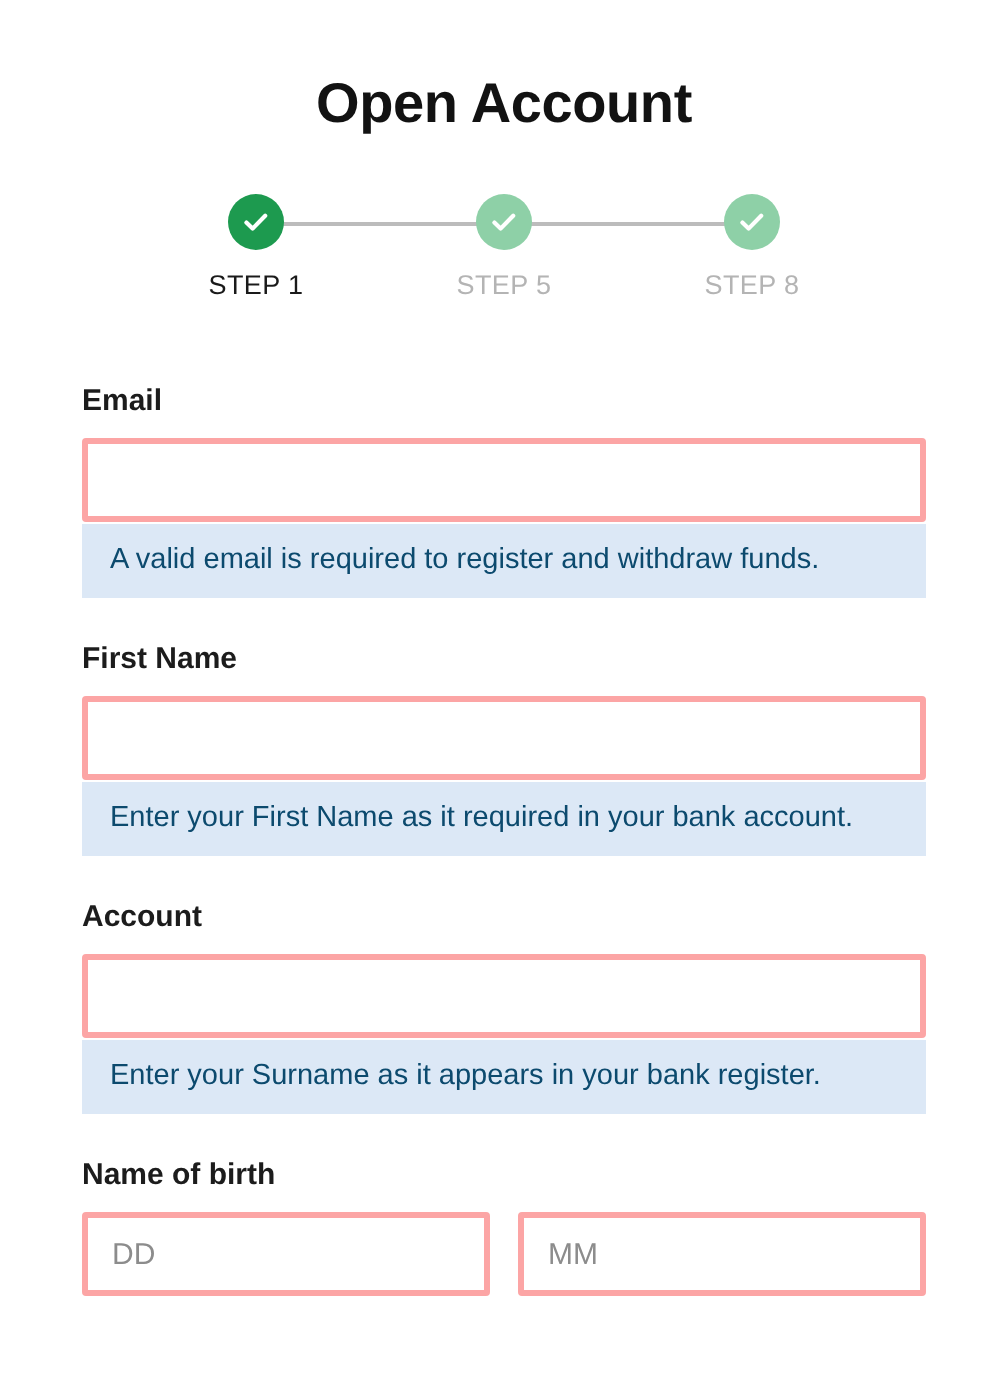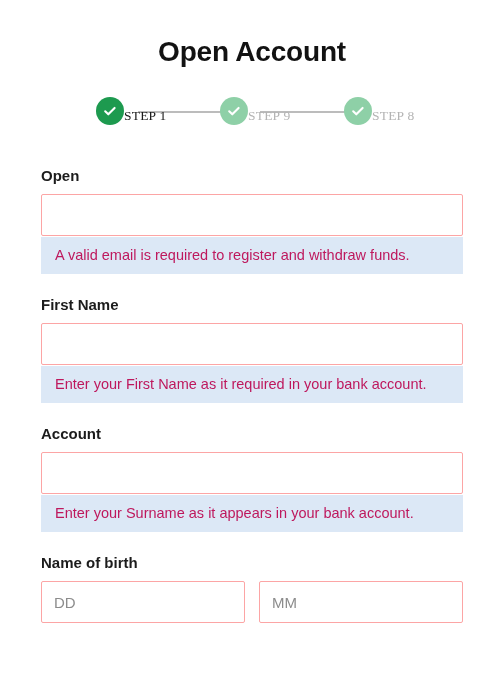--- a/index.html
+++ b/index.html
@@ -40,26 +40,25 @@
   .stepper {
     margin-top: 28px;
     padding: 0 96px;
     display: flex;
     align-items: flex-start;
     justify-content: space-between;
     position: relative;
   }
   .step {
     display: flex;
-    flex-direction: row;
+    flex-direction: column;
     align-items: center;
     position: relative;
     z-index: 2;
     width: 64px;
-    font-family: Liberation Serif, serif;
   }
   .step-circle {
     width: 28px;
     height: 28px;
     border-radius: 50%;
     display: flex;
     align-items: center;
     justify-content: center;
     flex: none;
   }
@@ -96,33 +95,33 @@
     font-size: 15px;
     font-weight: bold;
     color: #1c1c1c;
     margin-bottom: 9px;
     line-height: 18px;
   }
   .text-input {
     display: block;
     width: 100%;
     height: 42px;
-    border: 1px solid #fca5a5;
+    border: 3px solid #fca5a5;
     background: #ffffff;
     border-radius: 2px;
     padding: 0 12px;
     font-family: "Liberation Sans", sans-serif;
     font-size: 15px;
     color: #212121;
     outline: none;
   }
   .text-input::placeholder { color: #8c8c8c; opacity: 1; }
   .hint {
     background: #dce8f6;
-    color: #be185d;
+    color: #0c4a6e;
     font-size: 14.5px;
     line-height: 18px;
     padding: 9px 14px 10px 14px;
     margin-top: 1px;
   }
 
   
   .dob-row {
     display: flex;
     gap: 14px;
@@ -152,53 +151,53 @@
     </div>
 
     <div class="step">
       <div class="step-circle inactive">
         <span>
           <svg width="16" height="16" viewBox="0 0 16 16" aria-hidden="true">
             <path d="M3.2 8.3 L6.3 11.3 L12.6 4.9" fill="none" stroke="#ffffff" stroke-width="2.1" stroke-linecap="round" stroke-linejoin="round"></path>
           </svg>
         </span>
       </div>
-      <div class="step-label inactive">STEP 9</div>
+      <div class="step-label inactive">STEP 5</div>
     </div>
 
     <div class="step">
       <div class="step-circle inactive">
         <span>
           <svg width="16" height="16" viewBox="0 0 16 16" aria-hidden="true">
             <path d="M3.2 8.3 L6.3 11.3 L12.6 4.9" fill="none" stroke="#ffffff" stroke-width="2.1" stroke-linecap="round" stroke-linejoin="round"></path>
           </svg>
         </span>
       </div>
       <div class="step-label inactive">STEP 8</div>
     </div>
   </div>
 
   <form class="form">
 
     <div class="field-group">
-      <div class="field-label">Open</div>
+      <div class="field-label">Email</div>
       <input class="text-input" type="text" placeholder="" style="">
       <div class="hint">A valid email is required to register and withdraw funds.</div>
     </div>
 
     <div class="field-group">
       <div class="field-label">First Name</div>
       <input class="text-input" type="text" placeholder="" style="">
       <div class="hint">Enter your First Name as it required in your bank account.</div>
     </div>
 
     <div class="field-group">
       <div class="field-label">Account</div>
       <input class="text-input" type="text" placeholder="" style="">
-      <div class="hint">Enter your Surname as it appears in your bank account.</div>
+      <div class="hint">Enter your Surname as it appears in your bank register.</div>
     </div>
 
     <div class="field-group">
       <div class="field-label">Name of birth</div>
       <div class="dob-row">
         <input class="text-input" type="text" placeholder="DD" style="">
         <input class="text-input" type="text" placeholder="MM" style="">
       </div>
     </div>
 

